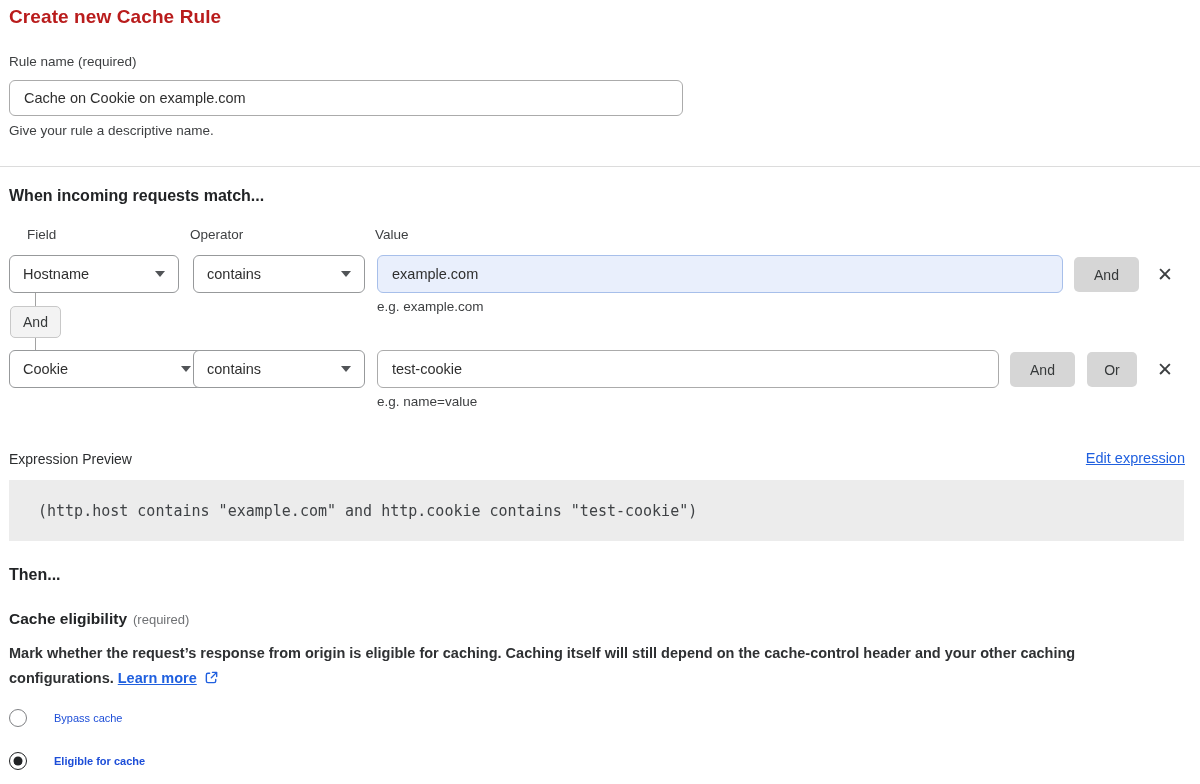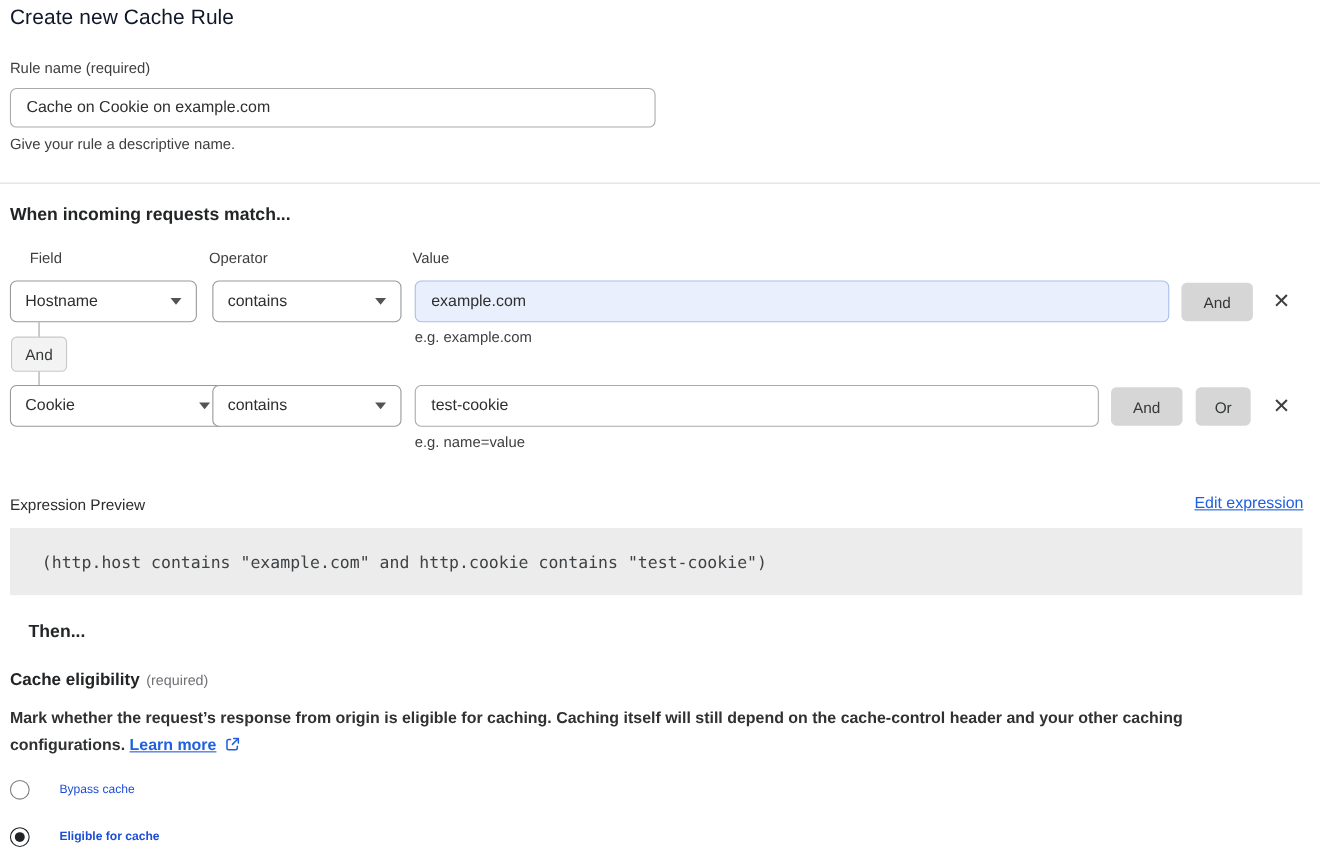--- a/index.html
+++ b/index.html
@@ -2,21 +2,21 @@
 <html><head>
 <meta charset="utf-8">
 <style>
   * { margin: 0; padding: 0; box-sizing: border-box; }
   html, body { background: #ffffff; }
   body { font-family: "Liberation Sans", sans-serif; color: #2f2f2f; }
   #app { position: relative; width: 1200px; height: 784px; background: #ffffff; overflow: hidden; }
 
   .abs { position: absolute; }
 
-  .page-title { left: 9px; top: 6px; font-size: 19px; font-weight: 400; color: #0f172a; letter-spacing: .1px; }
+  .page-title { left: 9px; top: 6px; font-size: 19px; font-weight: 700; color: #b91c1c; letter-spacing: .1px; }
 
   .field-label { font-size: 13.5px; color: #3d3f41; }
   .helper-text { font-size: 13.5px; color: #3d3f41; }
 
   .text-input {
     border: 1px solid #ababab; border-radius: 6px; background: #ffffff;
     font-size: 14.5px; color: #2f2f2f; display: flex; align-items: center;
     padding: 0 14px; font-family: "Liberation Sans", sans-serif;
   }
   .text-input.highlight { background: #e9effc; border-color: #a7bfea; }
@@ -77,21 +77,21 @@
   .ext-icon { display: inline-block; vertical-align: -2px; margin-left: 7px; }
 </style>
 </head>
 <body>
 
 <div id="app">
 
   <h1 class="abs page-title">Create new Cache Rule</h1>
 
   <div class="abs field-label" style="left:9px; top:54px;">Rule name (required)</div>
-  <div class="abs text-input" style="left:9px; top:80px; width:587px; height:36px;">
+  <div class="abs text-input" style="left:9px; top:80px; width:674px; height:36px;">
     <span>Cache on Cookie on example.com</span>
   </div>
   <div class="abs helper-text" style="left:9px; top:123px;">Give your rule a descriptive name.</div>
 
   <div class="abs divider"></div>
 
   <div class="abs section-heading" style="left:9px; top:187px;">When incoming requests match...</div>
 
   <div class="abs field-label" style="left:27px; top:227px;">Field</div>
   <div class="abs field-label" style="left:190px; top:227px;">Operator</div>
@@ -130,21 +130,21 @@
   <button class="abs gray-btn" style="left:1087px; top:352px; width:50px; height:35px;">Or</button>
   <div class="abs remove-x" style="left:1157px; top:360px;">✕</div>
   <div class="abs helper-text" style="left:377px; top:394px;">e.g. name=value</div>
 
   <div class="abs expr-label" style="left:9px; top:451px;">Expression Preview</div>
   <a class="abs link" style="top:450px; right:15px;">Edit expression</a>
   <div class="abs code-block">
     <span>(http.host contains "example.com" and http.cookie contains "test-cookie")</span>
   </div>
 
-  <div class="abs section-heading" style="left:26px; top:566px;">Then...</div>
+  <div class="abs section-heading" style="left:9px; top:566px;">Then...</div>
 
   <div class="abs" style="left:9px; top:610px;">
     <span class="subsection-title">Cache eligibility</span><span class="required-tag">(required)</span>
   </div>
 
   <div class="abs body-paragraph" style="left:9px; top:641px; width:1160px;font-weight:bold;">
     <span>Mark whether the request’s response from origin is eligible for caching. Caching itself will still depend on the cache-control header and your other caching configurations.</span>
     <a class="link">Learn more</a><span class="ext-icon"><svg width="15" height="15" viewBox="0 0 16 16" fill="none">
           <path d="M6 3.5H4.2C3.26 3.5 2.5 4.26 2.5 5.2v6.6c0 .94.76 1.7 1.7 1.7h6.6c.94 0 1.7-.76 1.7-1.7V10" stroke="#2060df" stroke-width="1.5" stroke-linecap="round"></path>
           <path d="M9 2.5h4.5V7" stroke="#2060df" stroke-width="1.5" stroke-linecap="round" stroke-linejoin="round"></path>

